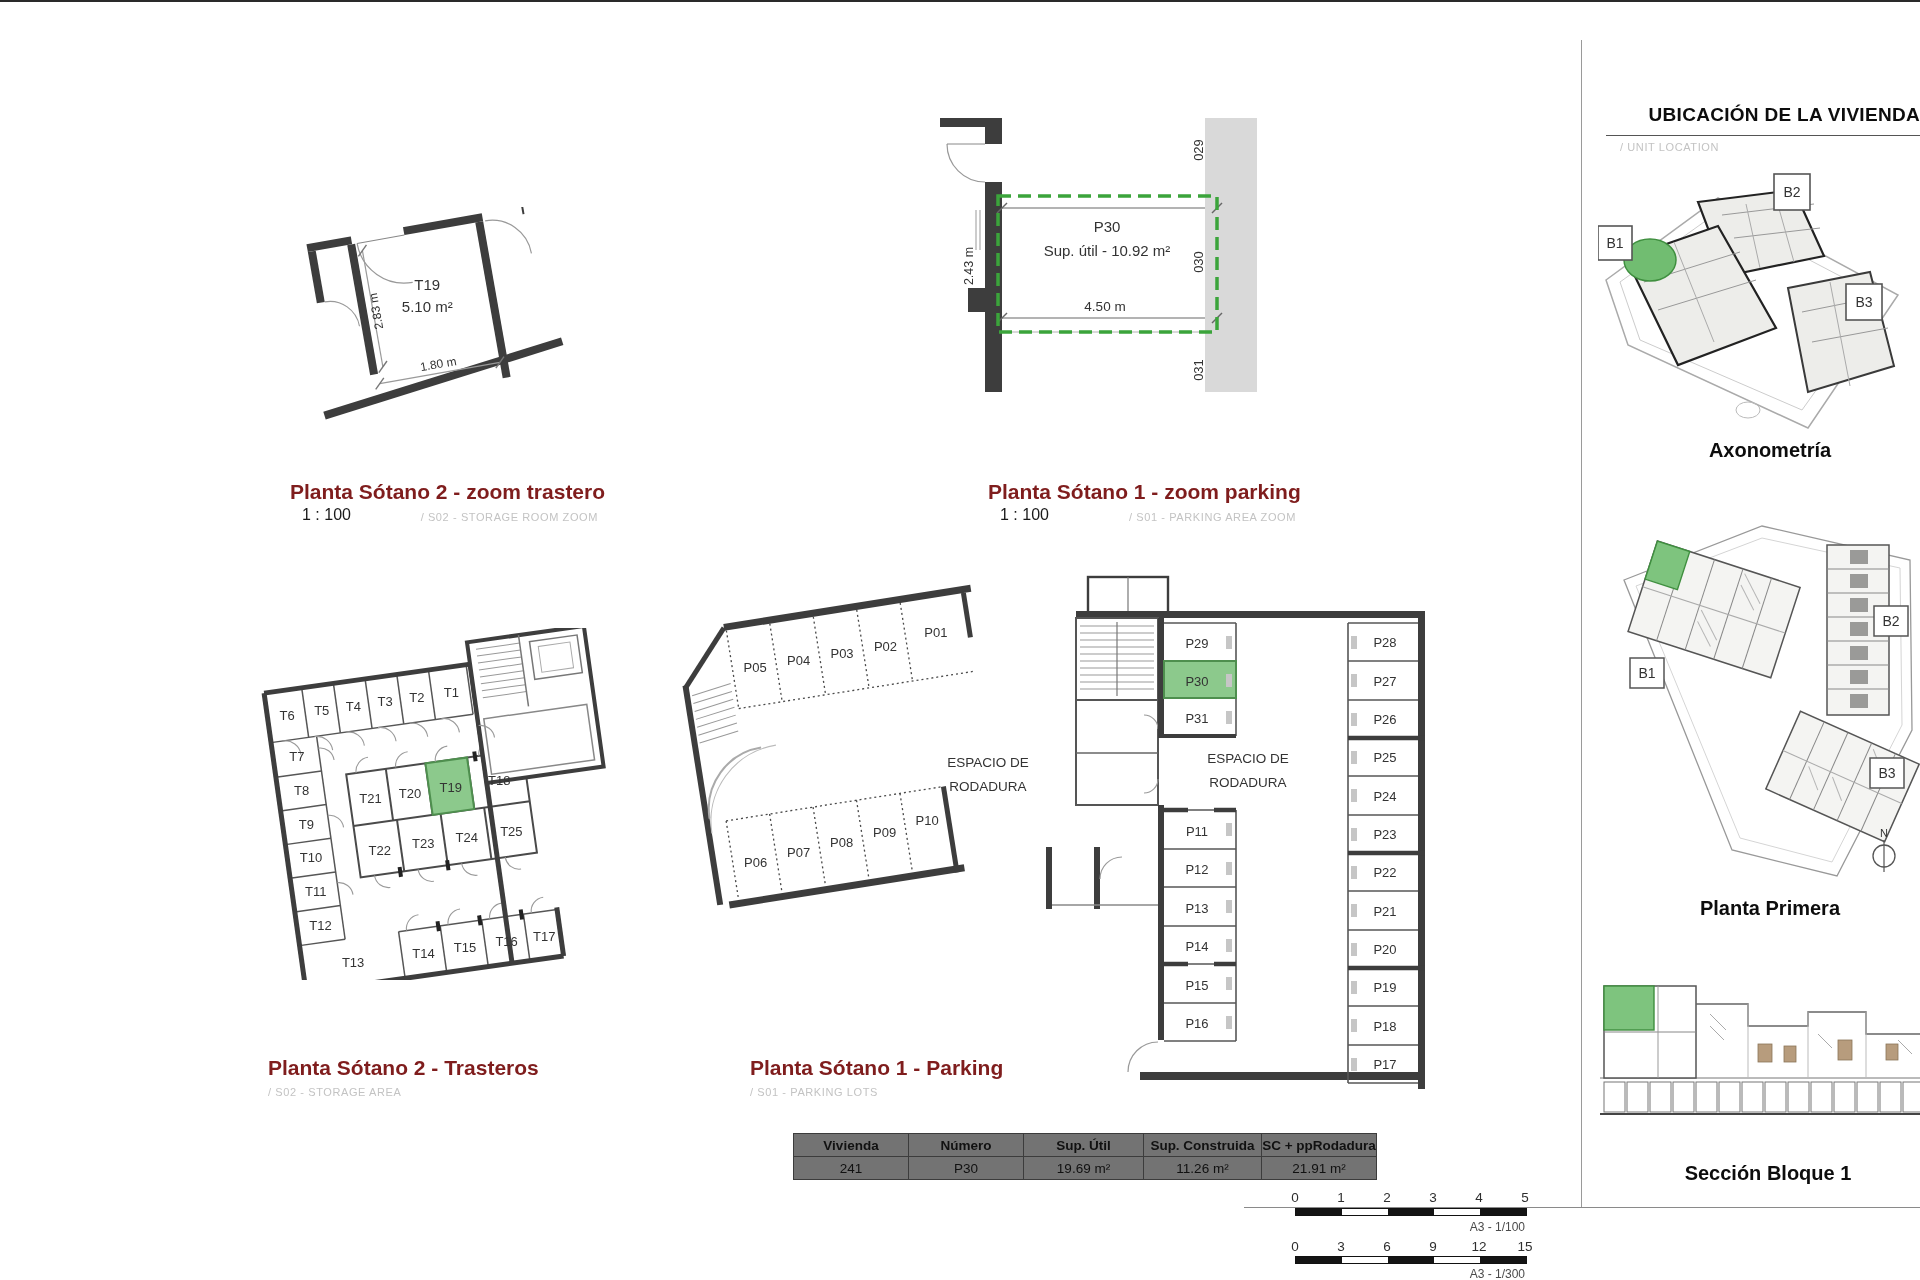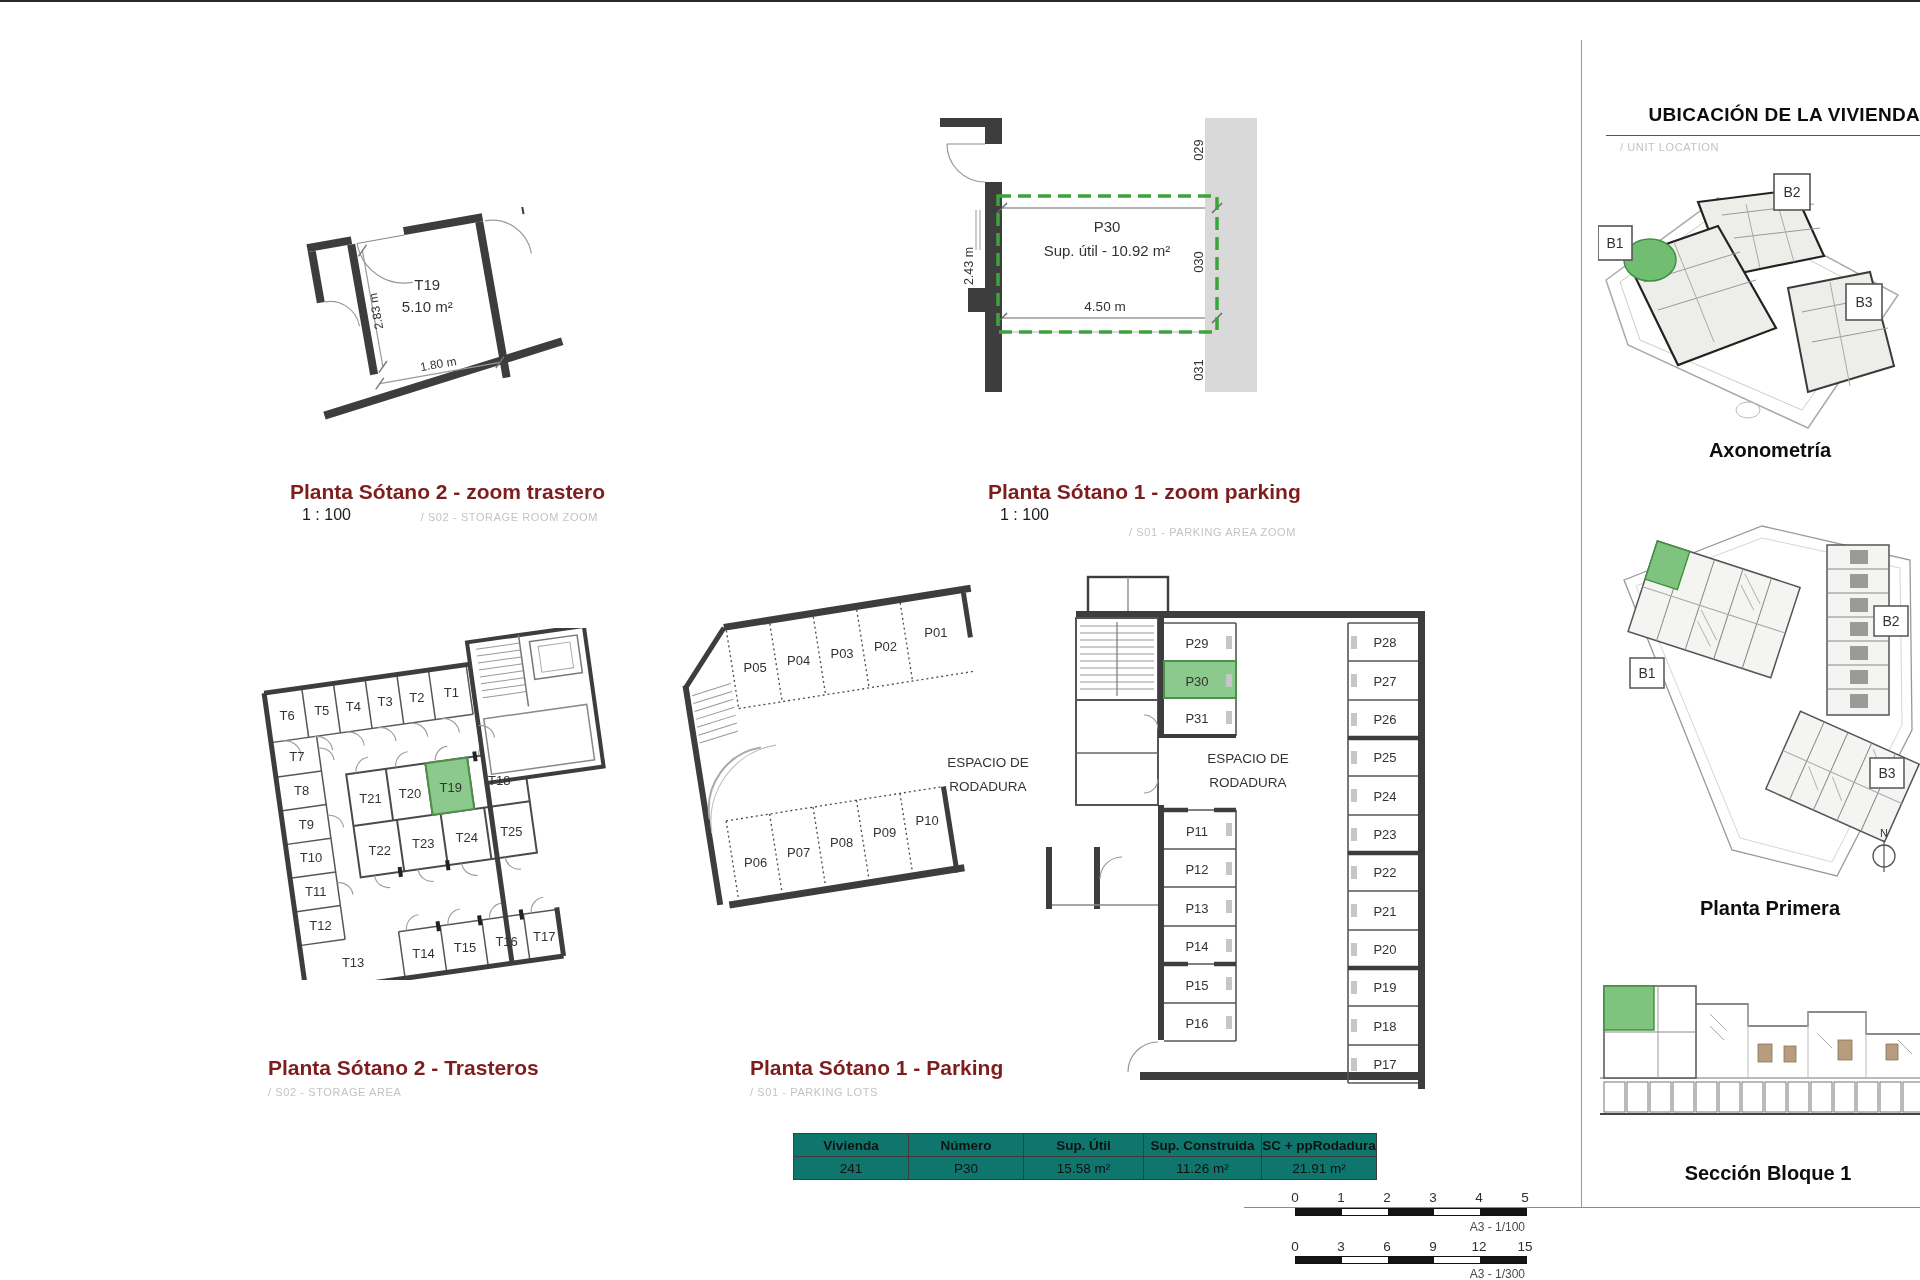--- a/index.html
+++ b/index.html
@@ -12,21 +12,21 @@
   .title{font-weight:bold;font-size:21px;color:#7f1d1d;text-align:left;white-space:nowrap;}
   .trow{display:flex;margin-top:2px;}
   .scalelbl{font-size:16px;color:#1a1a1a;margin-left:12px;}
   .sub{font-size:11px;color:#c3c3c3;letter-spacing:.6px;white-space:nowrap;}
   .caption{font-weight:bold;font-size:20px;color:#0d0d0d;text-align:center;}
   .hdr{font-weight:bold;font-size:19px;color:#0d0d0d;text-align:right;letter-spacing:.3px;}
   .vline{background:#9a9a9a;width:1px;}
   .hline{background:#8a8a8a;height:1px;}
   table.summary{border-collapse:collapse;table-layout:fixed;}
   table.summary th,table.summary td{border:1.6px solid #3c3c3c;font-size:13.5px;
-       text-align:center;padding:0;height:22px;background:#0f766e;color:#111;}
+       text-align:center;padding:0;height:22px;background:#737373;color:#111;}
   table.summary th{font-weight:bold;}
   .bar{display:flex;border:1px solid #111;height:8px;box-sizing:border-box;}
   .bar div{width:46px;height:100%;}
   .bar .b{background:#141414;} .bar .w{background:#ffffff;}
   .ticks{position:absolute;width:240px;height:14px;font-size:13.5px;color:#2e2e2e;}
   .ticks span{position:absolute;top:0;transform:translateX(-50%);}
   .note{font-size:12px;color:#4a4a4a;text-align:right;}
 </style>
 </head>
 <body>
@@ -89,21 +89,21 @@
   <text x="165" y="201" font-size="13.5" fill="#9a9a9a" text-anchor="middle">4.50 m</text>
   <text x="33" y="156" font-size="12.5" fill="#9a9a9a" text-anchor="middle" transform="rotate(-90 33 156)">2.43 m</text>
   <text x="263" y="40" font-size="13" fill="#c9c9c9" text-anchor="middle" transform="rotate(-90 263 40)">029</text>
   <text x="263" y="152" font-size="13" fill="#c9c9c9" text-anchor="middle" transform="rotate(-90 263 152)">030</text>
   <text x="263" y="260" font-size="13" fill="#c9c9c9" text-anchor="middle" transform="rotate(-90 263 260)">031</text>
 </svg>
 <div class="abs" style="left:988px;top:478px;width:310px">
   <div class="title">Planta Sótano 1 - zoom parking</div>
   <div class="trow">
     <span class="scalelbl">1 : 100</span>
-    <span class="sub" style="margin-left:auto;padding-right:2px;margin-top:20px">/ S01 - PARKING AREA ZOOM</span>
+    <span class="sub" style="margin-left:auto;padding-right:2px;margin-top:5px">/ S01 - PARKING AREA ZOOM</span>
   </div>
 </div>
 
 <svg class="abs" style="left:248px;top:626px" width="400" height="352" viewBox="0 0 400 352">
  <g transform="translate(24,64) rotate(-8)">
   <g stroke="#565656" stroke-width="1.5" fill="none">
     <line x1="30" y1="0" x2="30" y2="50"></line>
         <line x1="62" y1="0" x2="62" y2="50"></line>
     <line x1="94" y1="0" x2="94" y2="50"></line>
         <line x1="126" y1="0" x2="126" y2="50"></line>
@@ -413,21 +413,21 @@
       <tr>
     <th>Vivienda</th>
     <th>Número</th>
     <th>Sup. Útil</th>
     <th>Sup. Construida</th>
     <th>SC + ppRodadura</th>
   </tr>
   <tr>
     <td>241</td>
     <td>P30</td>
-    <td>15.58 m²</td>
+    <td>19.69 m²</td>
     <td>11.26 m²</td>
     <td>21.91 m²</td>
   </tr>
 </tbody>
   </table>
 
 <div class="vline abs" style="left:1581px;top:38px;height:1168px"></div>
 
 <div class="hdr abs" style="left:1620px;top:102px;width:300px">UBICACIÓN DE LA VIVIENDA</div>
 <div class="hline abs" style="left:1606px;top:133px;width:314px;background:#555"></div>

